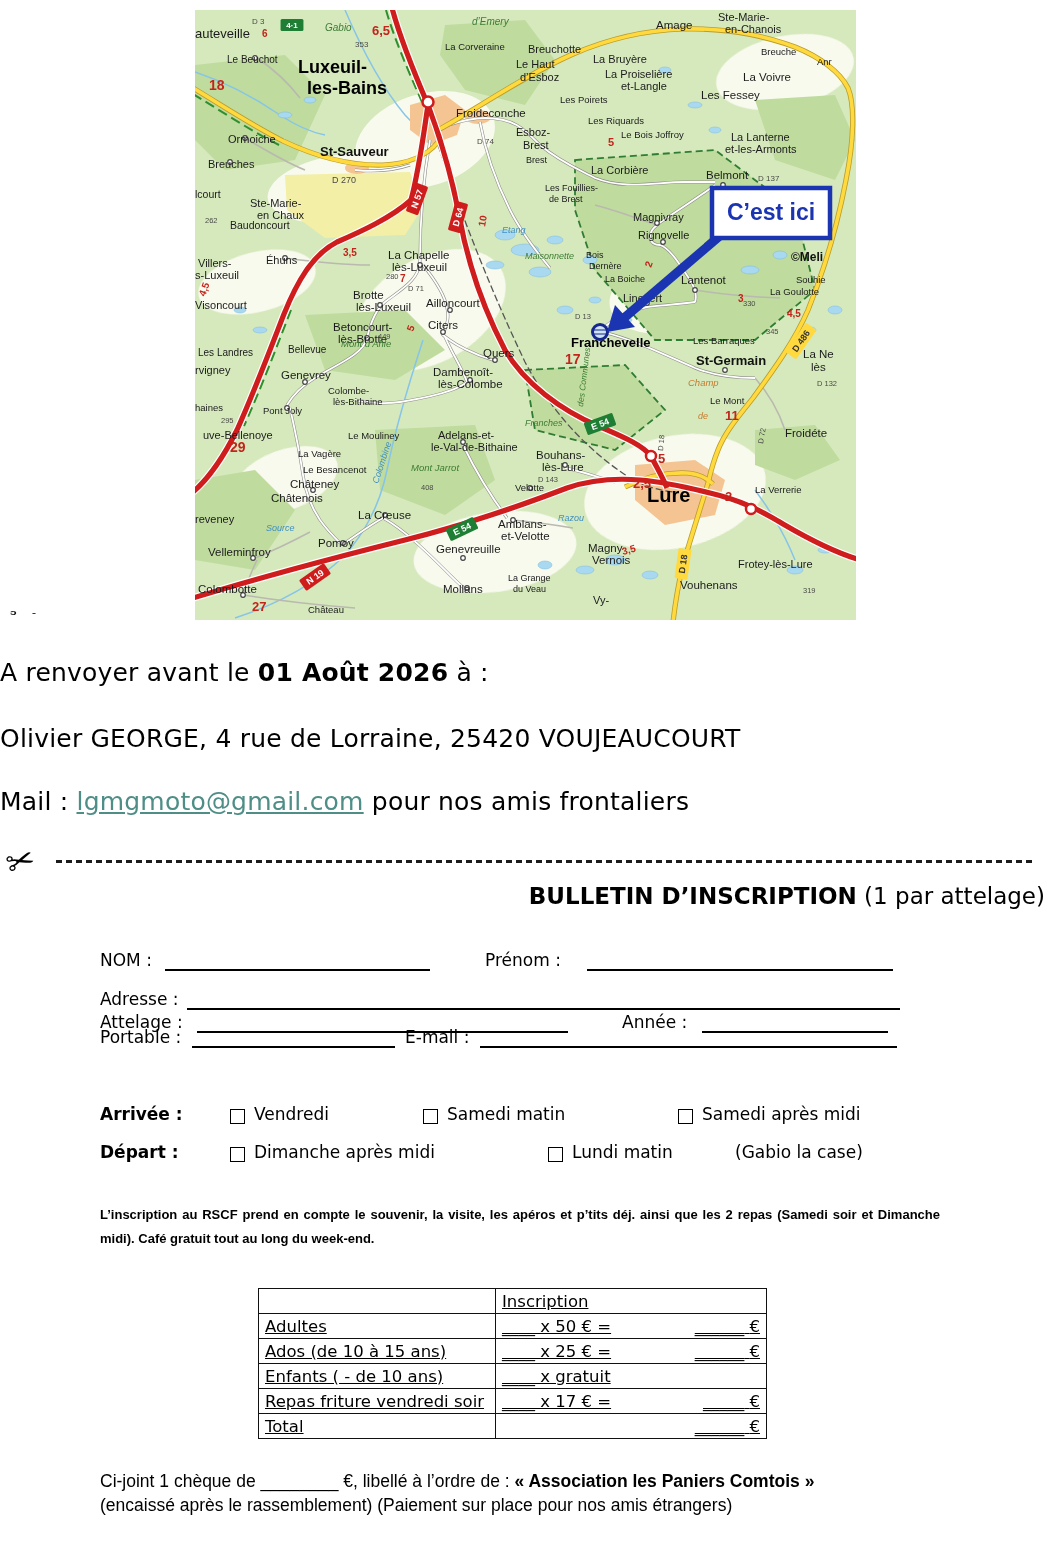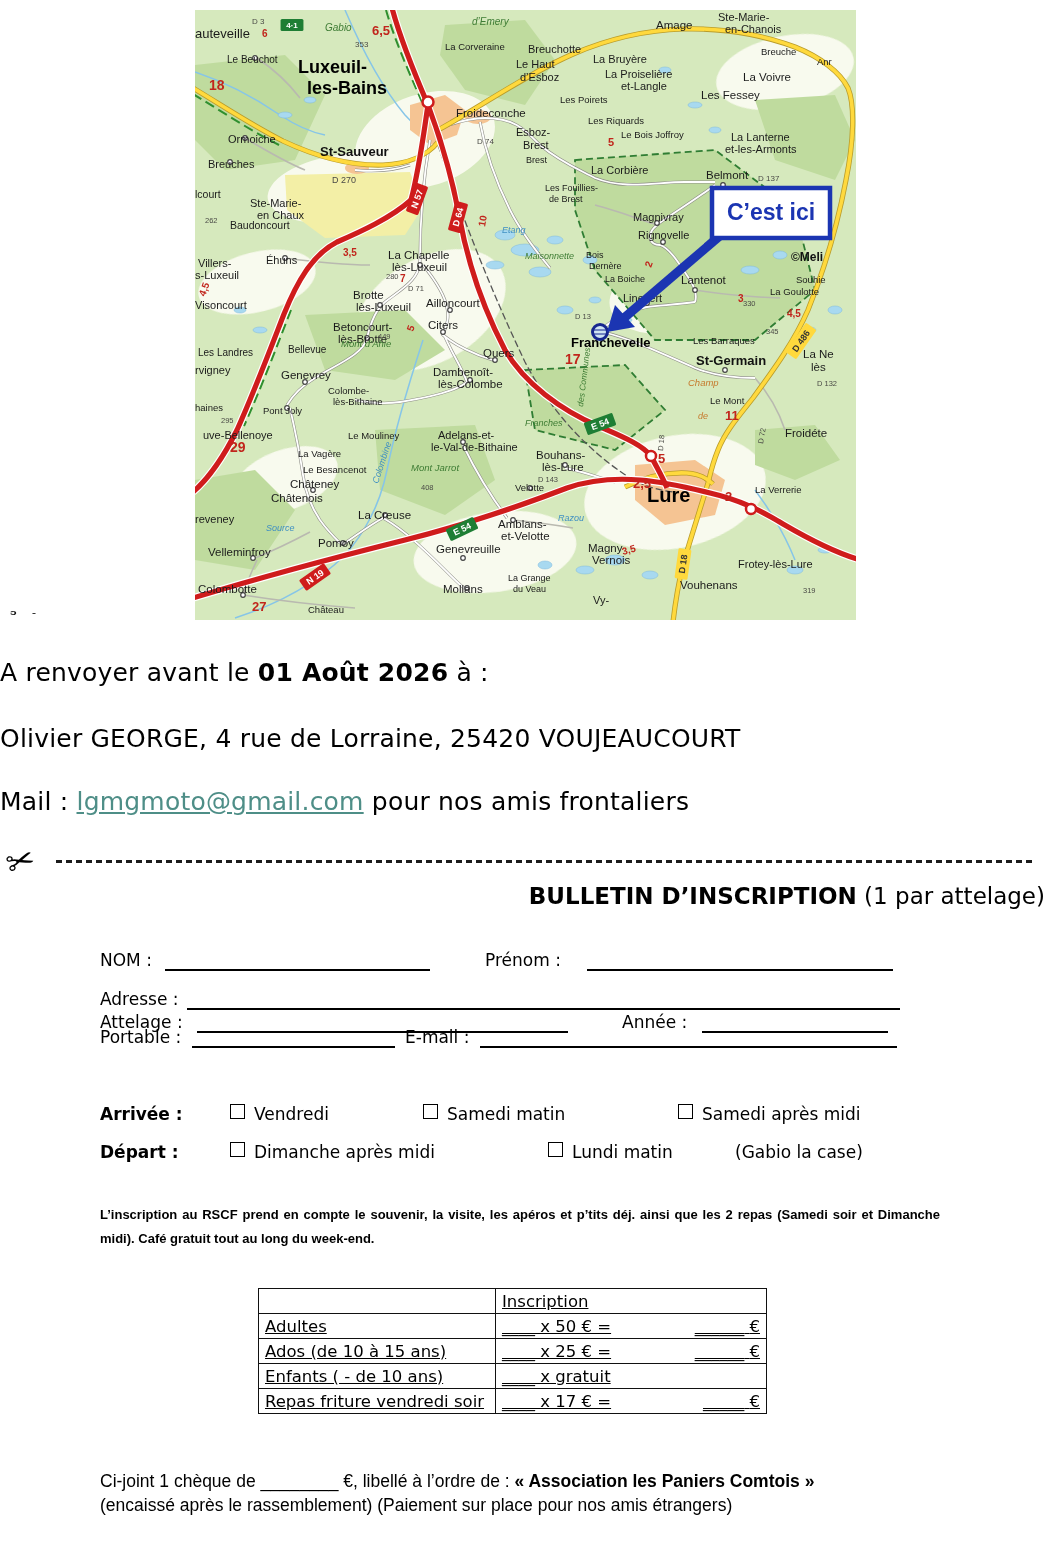--- a/index.html
+++ b/index.html
@@ -16,21 +16,21 @@
   #scissors{left:6px;top:841px;font-size:34px;transform:rotate(-18deg);}
   #cutline{left:56px;top:860px;width:980px;height:3px;
     background:repeating-linear-gradient(90deg,#1b1b1b 0 6px,transparent 6px 10px);}
   
   #btitle{left:0;top:883px;width:100%;text-align:right;font-size:23px;}
   
   .frow{position:absolute;left:100px;width:848px;height:24px;font-size:17px;}
   .flabel{position:absolute;top:0;}
   .fbold{font-weight:bold;}
   .fline{position:absolute;top:0;height:19px;border-bottom:2px solid #000;}
-  .opt{position:absolute;top:0;display:inline-flex;align-items:flex-start;gap:9px;}
+  .opt{position:absolute;top:0;display:inline-flex;align-items:flex-end;gap:9px;}
   .cbx{width:13px;height:13px;border:1.6px solid #000;display:inline-block;background:#fff;}
   
   #infopara{left:100px;top:1203px;width:840px;font-size:13px;font-weight:bold;line-height:24px;text-align:justify;}
   
   #pricetable{left:258px;top:1288px;text-decoration:underline;}
   #pricetable table{border-collapse:collapse;font-size:16.5px;font-family:"DejaVu Sans",sans-serif;}
   #pricetable td{border:1.4px solid #111;height:24px;padding:0 6px;vertical-align:middle;}
   #pricetable td.c1{width:224px;}
   #pricetable td.c2{width:258px;}
   .cellflex{display:flex;justify-content:space-between;align-items:flex-start;}
@@ -549,20 +549,29 @@
   </tr>
   <tr>
     <td class="c1">Repas friture vendredi soir</td>
     <td class="c2">
             <span class="cellflex">
               <span>____  x  17 € =</span>
               <span><span>_____</span> <span>€</span></span>
             </span>
           </td>
   </tr>
+  <tr>
+    <td class="c1">Total</td>
+    <td class="c2">
+            <span class="cellflex">
+              <span></span>
+              <span><span>______</span> <span>€</span></span>
+            </span>
+          </td>
+  </tr>
 </tbody>
     </table>
 </div>
 
 <div id="footer" class="abs">
   <div><span>Ci-joint 1 chèque de </span><span>________</span><span> €, libellé à l’ordre de : </span><b>« Association les Paniers Comtois »</b></div>
   <div>(encaissé après le rassemblement) (Paiement sur place pour nos amis étrangers)</div>
 </div>
 
 </body></html>

